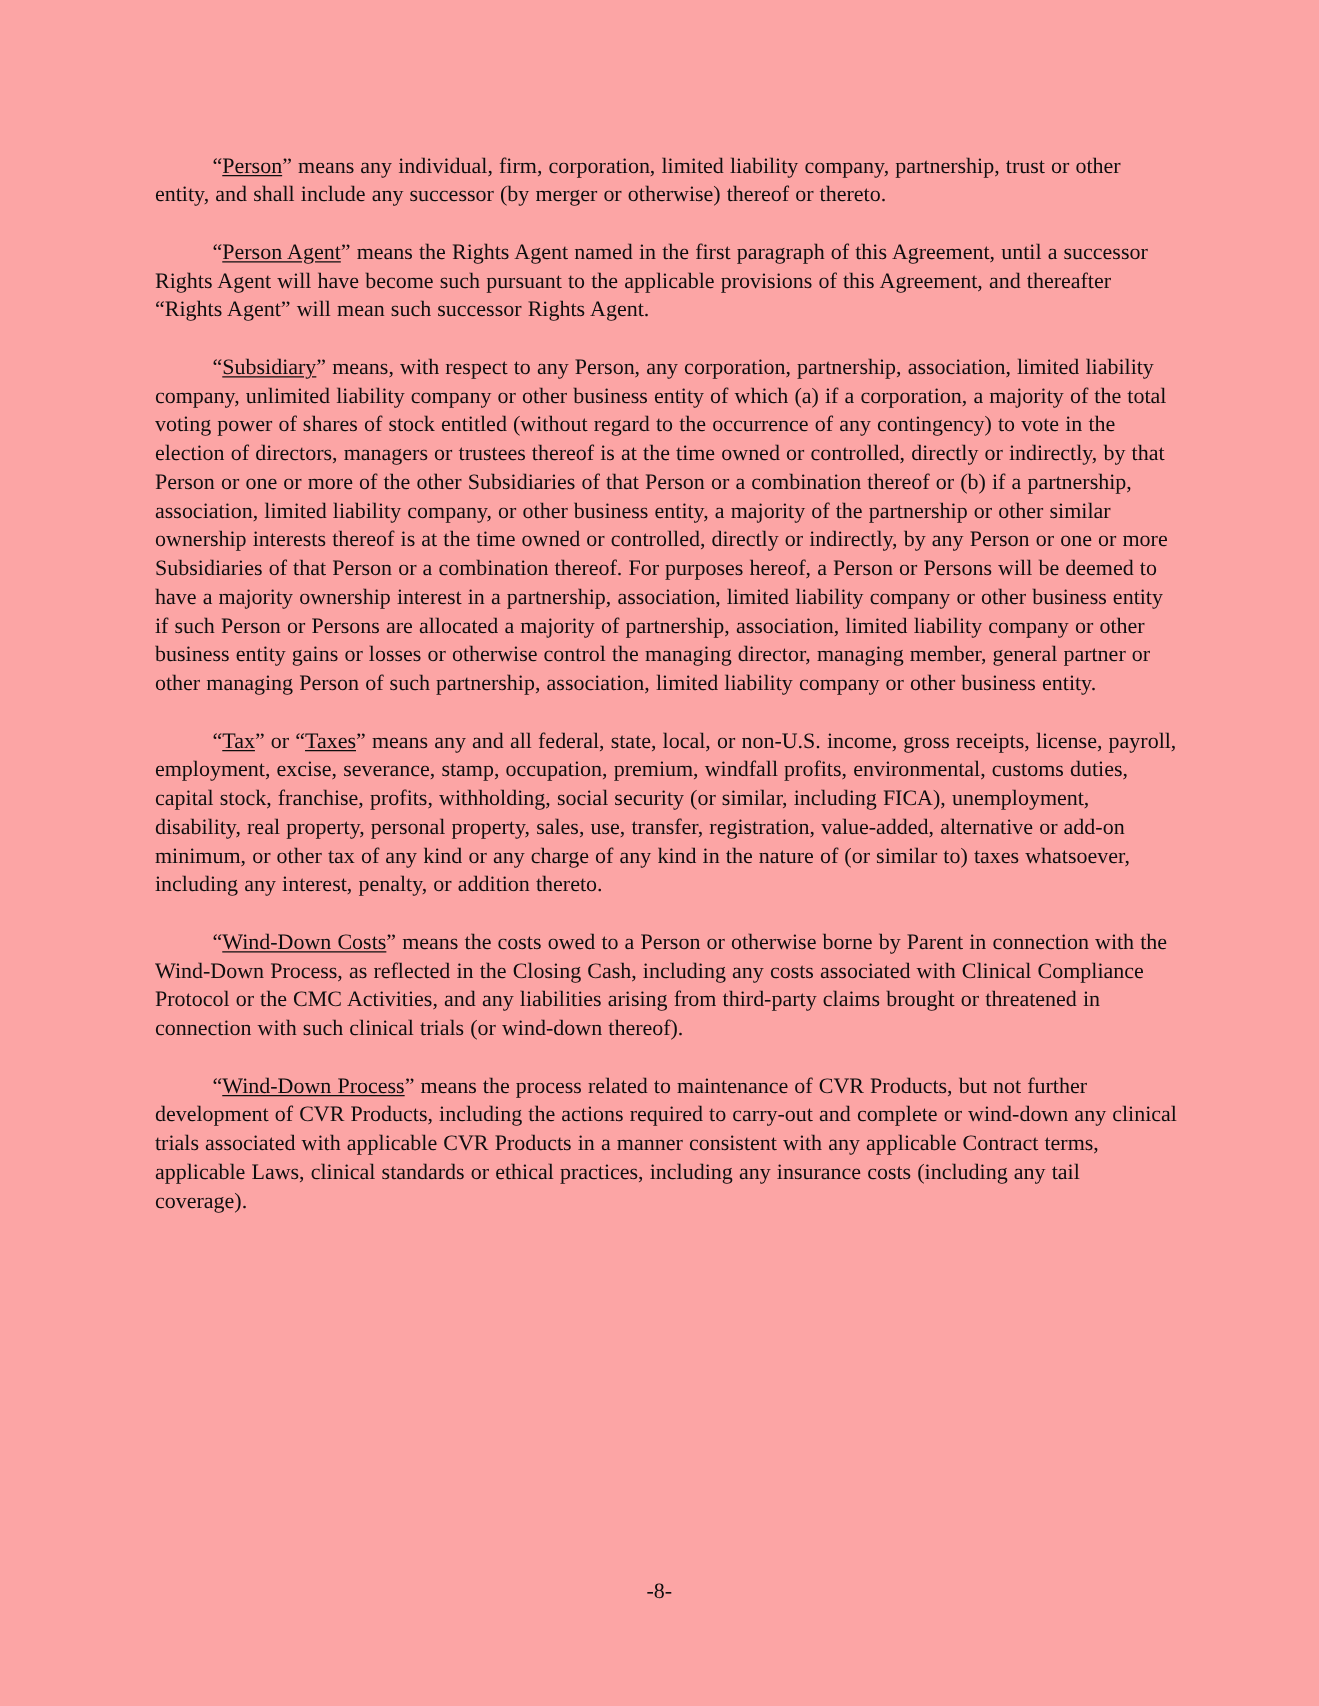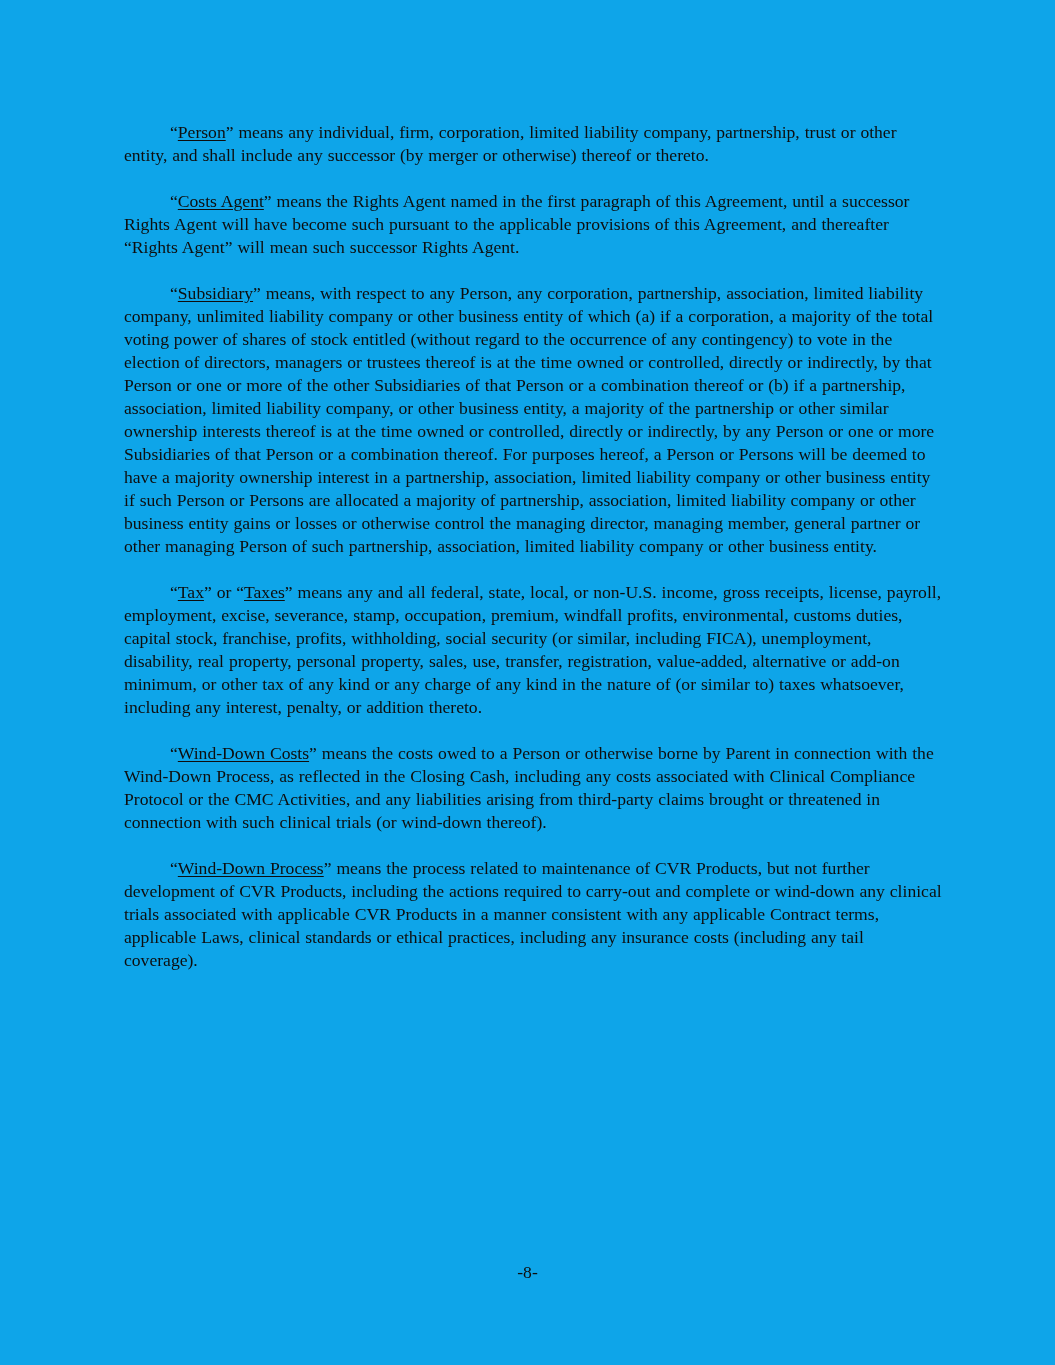--- a/index.html
+++ b/index.html
@@ -4,21 +4,21 @@
 <style>
   html, body {
     margin: 0;
     padding: 0;
     background: #ffffff;
   }
   .page {
     position: relative;
     width: 1055px;
     height: 1365px;
-    background: #0ea5e9;
+    background: #fca5a5;
     font-family: "Liberation Serif", "DejaVu Serif", serif;
     color: #0e0e0e;
     overflow: hidden;
   }
   .doc-body {
     position: absolute;
     left: 124px;
     top: 121px;
     width: 818px;
     font-size: 17.6px;
@@ -43,20 +43,20 @@
     font-size: 17.6px;
     line-height: 23px;
   }
 </style>
 </head>
 <body>
 
 <div class="page">
   <div class="doc-body" id="doc-body">
       <p class="para"><span>“</span><span class="u">Person</span><span>” means any individual, firm, corporation, limited liability company, partnership, trust or other entity, and shall include any successor (by merger or otherwise) thereof or thereto.</span></p>
-      <p class="para"><span>“</span><span class="u">Costs Agent</span><span>” means the Rights Agent named in the first paragraph of this Agreement, until a successor Rights Agent will have become such pursuant to the applicable provisions of this Agreement, and thereafter “Rights Agent” will mean such successor Rights Agent.</span></p>
+      <p class="para"><span>“</span><span class="u">Person Agent</span><span>” means the Rights Agent named in the first paragraph of this Agreement, until a successor Rights Agent will have become such pursuant to the applicable provisions of this Agreement, and thereafter “Rights Agent” will mean such successor Rights Agent.</span></p>
       <p class="para"><span>“</span><span class="u">Subsidiary</span><span>” means, with respect to any Person, any corporation, partnership, association, limited liability company, unlimited liability company or other business entity of which (a) if a corporation, a majority of the total voting power of shares of stock entitled (without regard to the occurrence of any contingency) to vote in the election of directors, managers or trustees thereof is at the time owned or controlled, directly or indirectly, by that Person or one or more of the other Subsidiaries of that Person or a combination thereof or (b) if a partnership, association, limited liability company, or other business entity, a majority of the partnership or other similar ownership interests thereof is at the time owned or controlled, directly or indirectly, by any Person or one or more Subsidiaries of that Person or a combination thereof. For purposes hereof, a Person or Persons will be deemed to have a majority ownership interest in a partnership, association, limited liability company or other business entity if such Person or Persons are allocated a majority of partnership, association, limited liability company or other business entity gains or losses or otherwise control the managing director, managing member, general partner or other managing Person of such partnership, association, limited liability company or other business entity.</span></p>
       <p class="para"><span>“</span><span class="u">Tax</span><span>” or “</span><span class="u">Taxes</span><span>” means any and all federal, state, local, or non-U.S. income, gross receipts, license, payroll, employment, excise, severance, stamp, occupation, premium, windfall profits, environmental, customs duties, capital stock, franchise, profits, withholding, social security (or similar, including FICA), unemployment, disability, real property, personal property, sales, use, transfer, registration, value-added, alternative or add-on minimum, or other tax of any kind or any charge of any kind in the nature of (or similar to) taxes whatsoever, including any interest, penalty, or addition thereto.</span></p>
       <p class="para"><span>“</span><span class="u">Wind-Down Costs</span><span>” means the costs owed to a Person or otherwise borne by Parent in connection with the Wind-Down Process, as reflected in the Closing Cash, including any costs associated with Clinical Compliance Protocol or the CMC Activities, and any liabilities arising from third-party claims brought or threatened in connection with such clinical trials (or wind-down thereof).</span></p>
       <p class="para"><span>“</span><span class="u">Wind-Down Process</span><span>” means the process related to maintenance of CVR Products, but not further development of CVR Products, including the actions required to carry-out and complete or wind-down any clinical trials associated with applicable CVR Products in a manner consistent with any applicable Contract terms, applicable Laws, clinical standards or ethical practices, including any insurance costs (including any tail coverage).</span></p>
     </div>
   <div class="page-footer">-8-</div>
 </div>
 
 </body></html>

